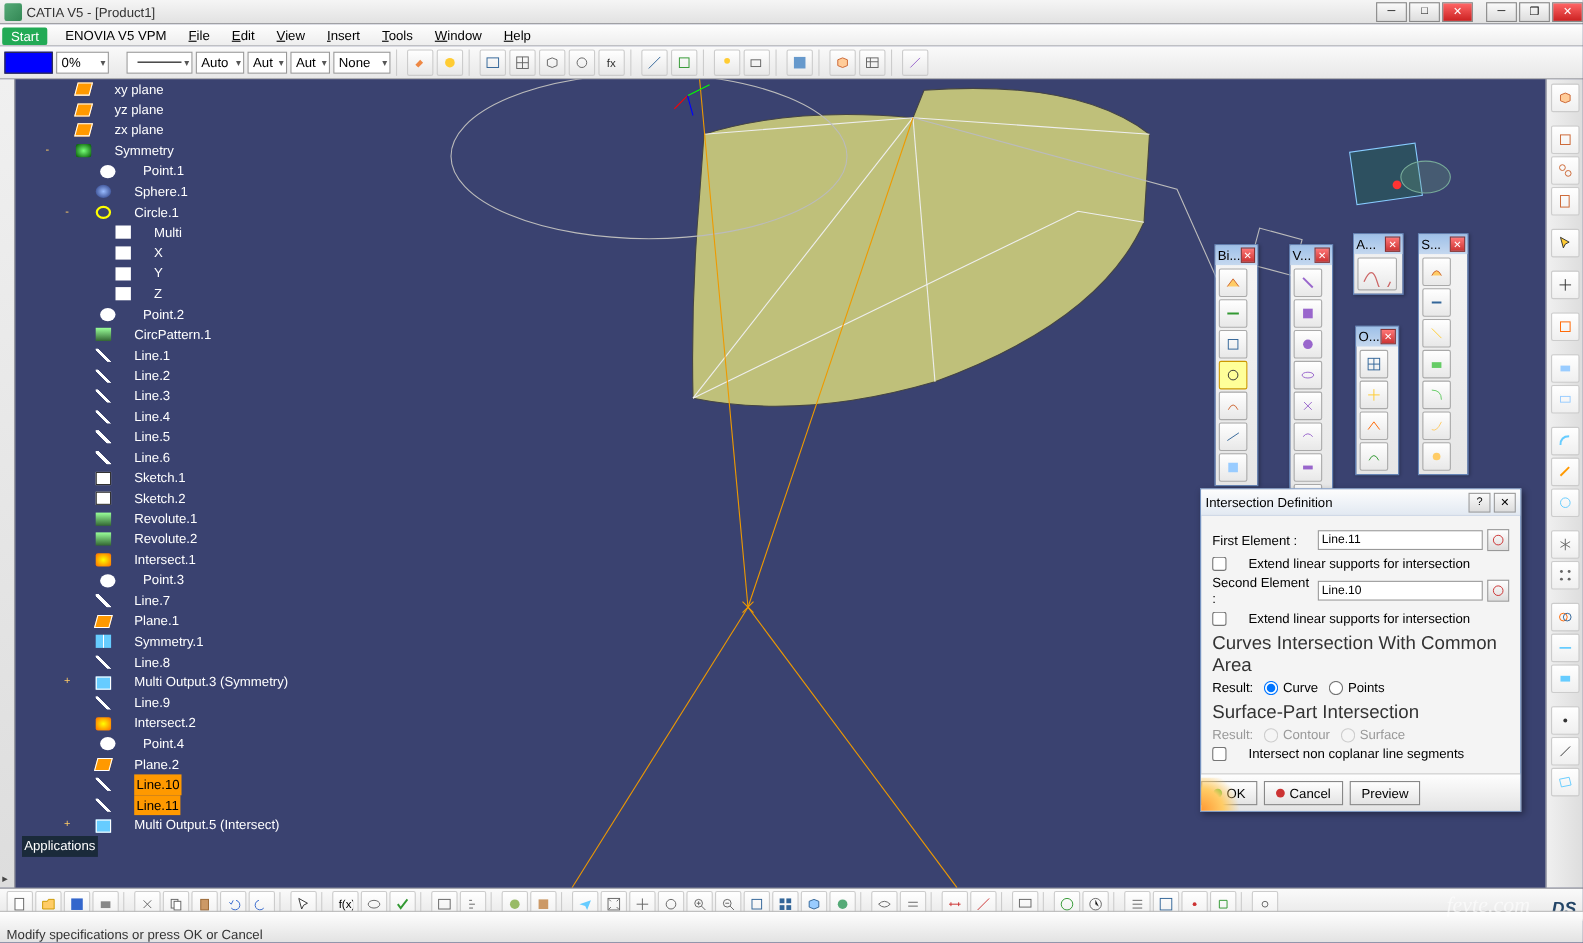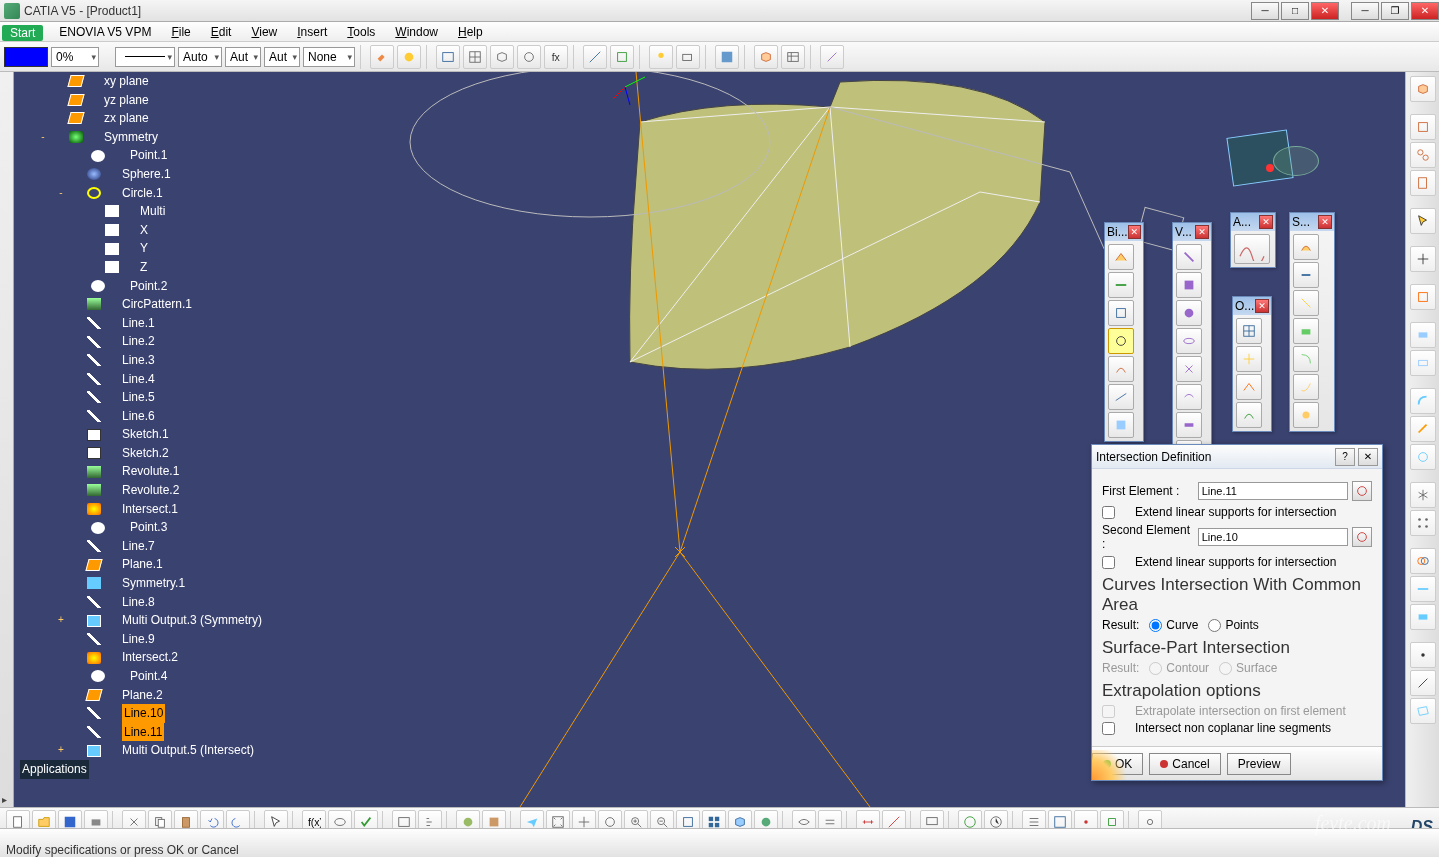--- a/index.html
+++ b/index.html
@@ -768,27 +768,20 @@
     <div class="sect">
       <div class="shdr">Surface-Part Intersection</div>
       <div class="radio greyed">
         <span>Result:</span>
         <input type="radio" name="r2" disabled="" style="">
           <span>Contour</span>
         <input type="radio" name="r2" disabled="" style="">
           <span>Surface</span>
       </div>
     </div>
-    <div class="sect">
-      <div class="shdr">Extrapolation options</div>
-      <div class="chk greyed">
-          <input type="checkbox" disabled="" style="">
-          <span>Extrapolate intersection on first element</span>
-        </div>
-    </div>
     <div class="chk">
         <input type="checkbox" style="">
         <span>Intersect non coplanar line segments</span>
       </div>
   </div>
   <div class="dfooter">
     <div class="corner"></div>
     <button>
         <span class="led g"></span>
         <span>OK</span>

